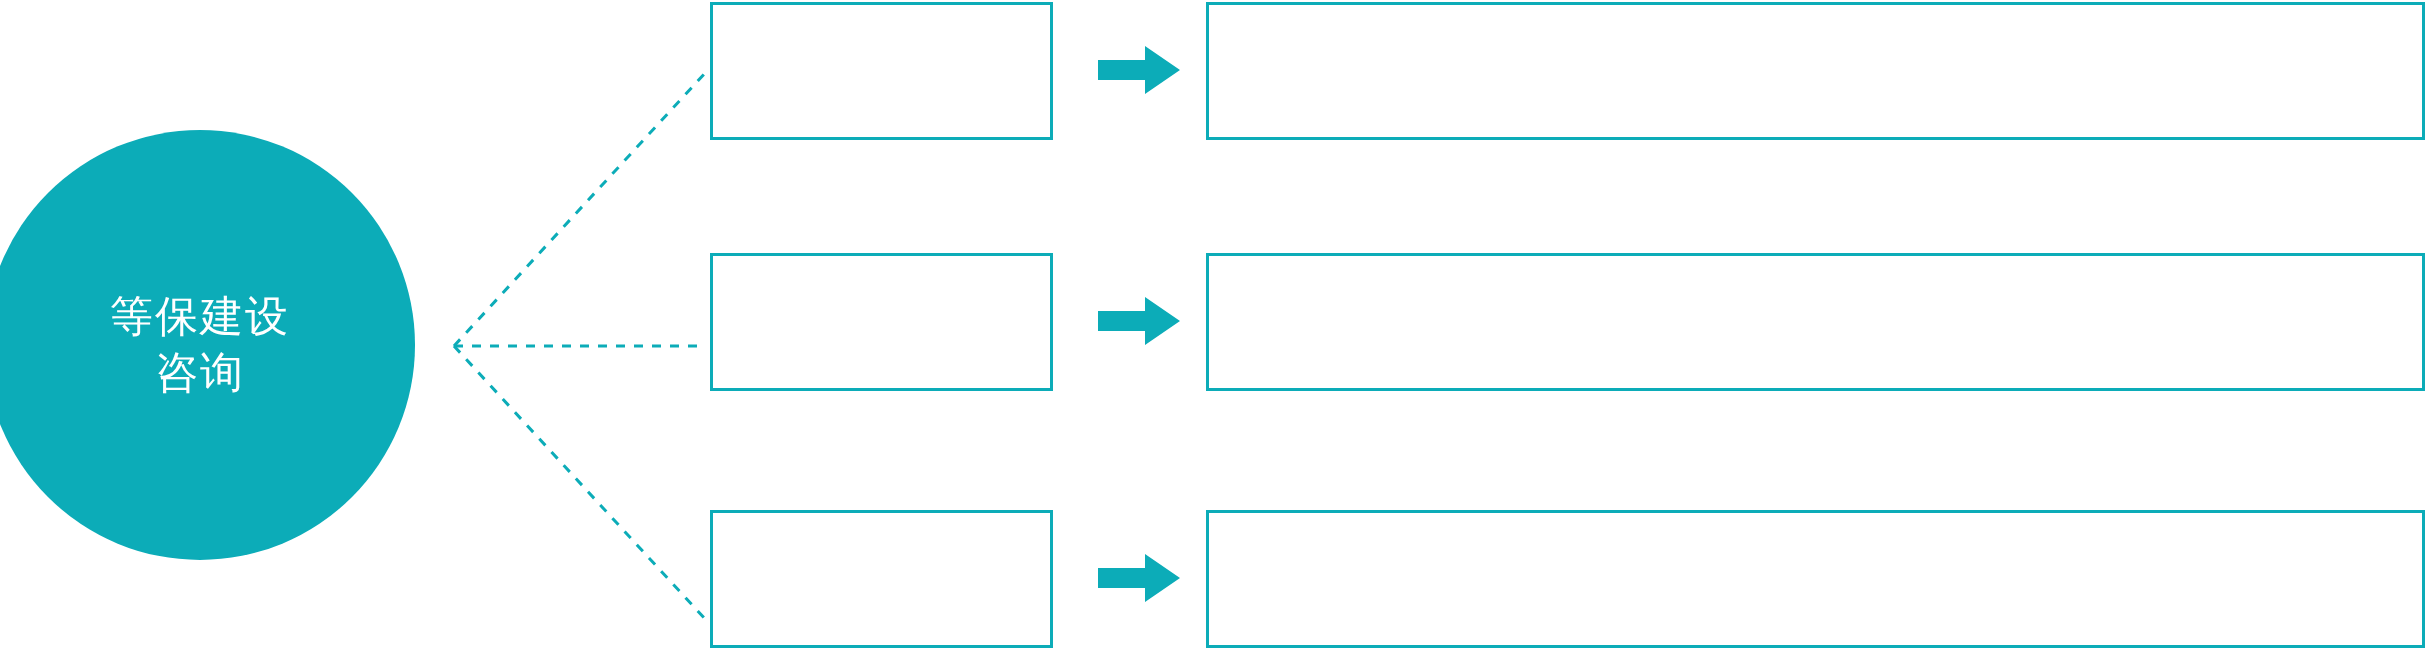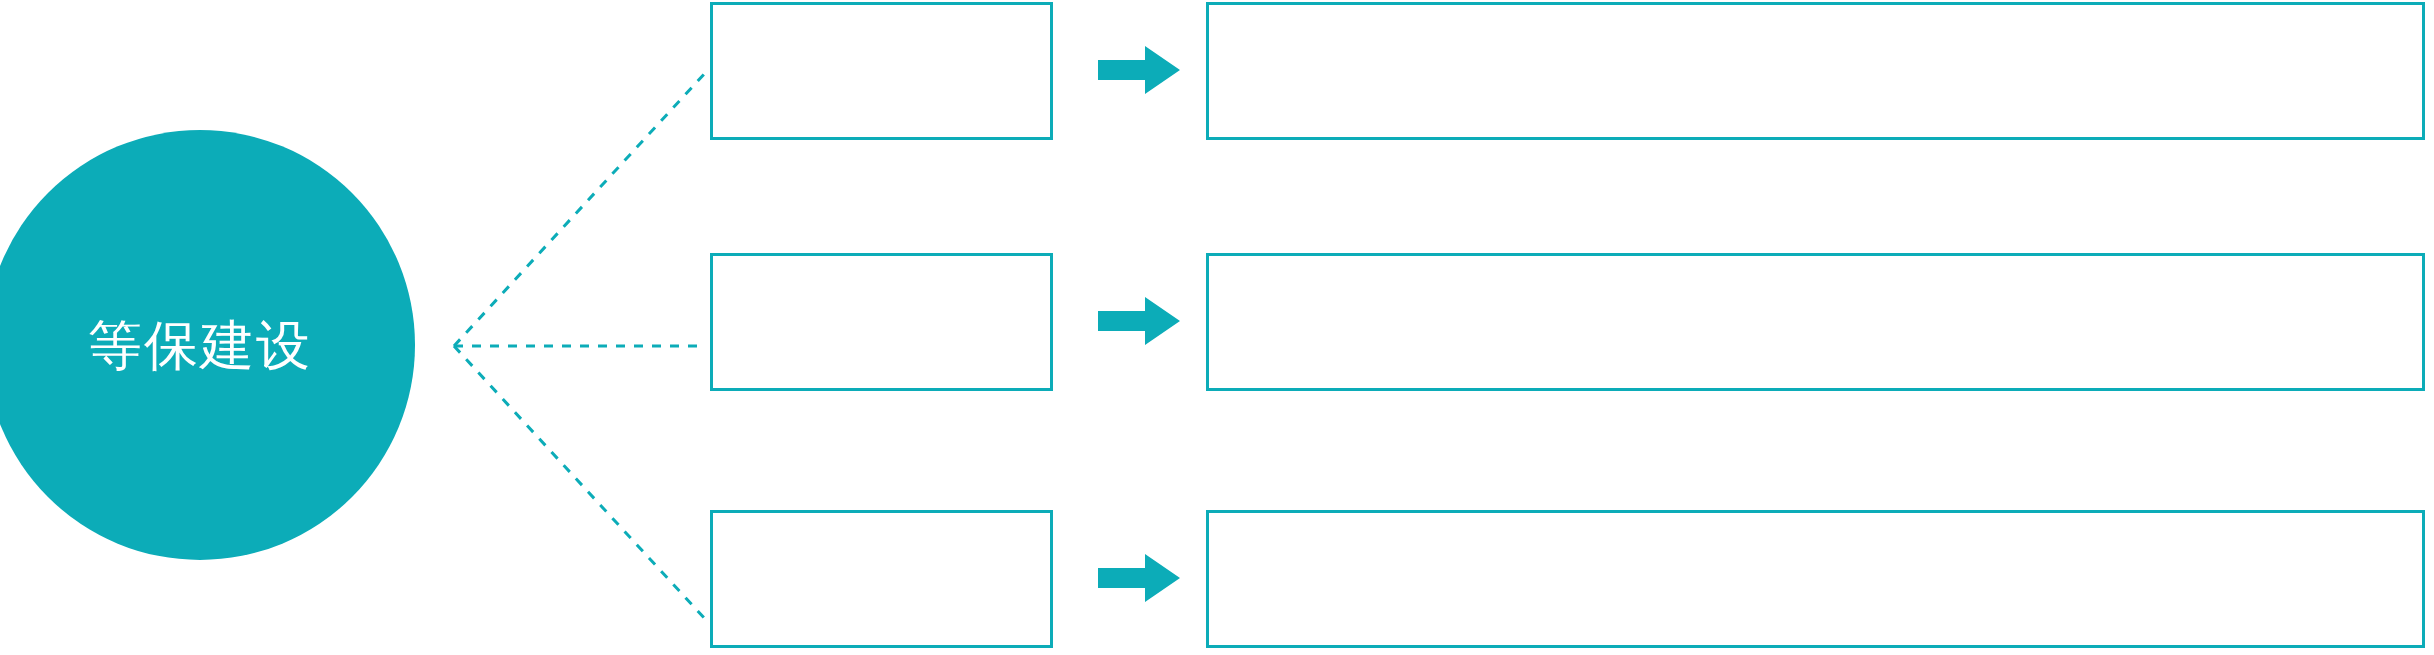--- a/index.html
+++ b/index.html
@@ -31,21 +31,21 @@
     border-radius: 50%;
     background: #0CACB8;
     display: flex;
     flex-direction: column;
     align-items: center;
     justify-content: center;
     box-sizing: border-box;
   }
   .hub-circle .hub-line {
     color: #ffffff;
-    font-size: 54px;
+    font-size: 43px;
     line-height: 1.30;
     letter-spacing: 2px;
     font-weight: 400;
     text-align: center;
     white-space: nowrap;
   }
 
   
   #connector-layer {
     position: absolute;
@@ -110,20 +110,21 @@
   }
   .arrow-block svg { display: block; }
 </style>
 </head>
 <body>
 
 <div id="diagram-canvas">
 
   <div class="hub-circle">
     <div class="hub-line">等保建设</div>
+    <div class="hub-line">咨询</div>
   </div>
 
   <svg id="connector-layer" viewBox="0 0 2434 655" width="2434" height="655" xmlns="http://www.w3.org/2000/svg">
     <g fill="none" stroke="#0CACB8" stroke-width="3" stroke-linecap="butt" stroke-dasharray="9 9">
       <line x1="454" y1="346" x2="706" y2="72"></line>
       <line x1="454" y1="346" x2="706" y2="346"></line>
       <line x1="454" y1="346" x2="706" y2="620"></line>
     </g>
   </svg>
 

